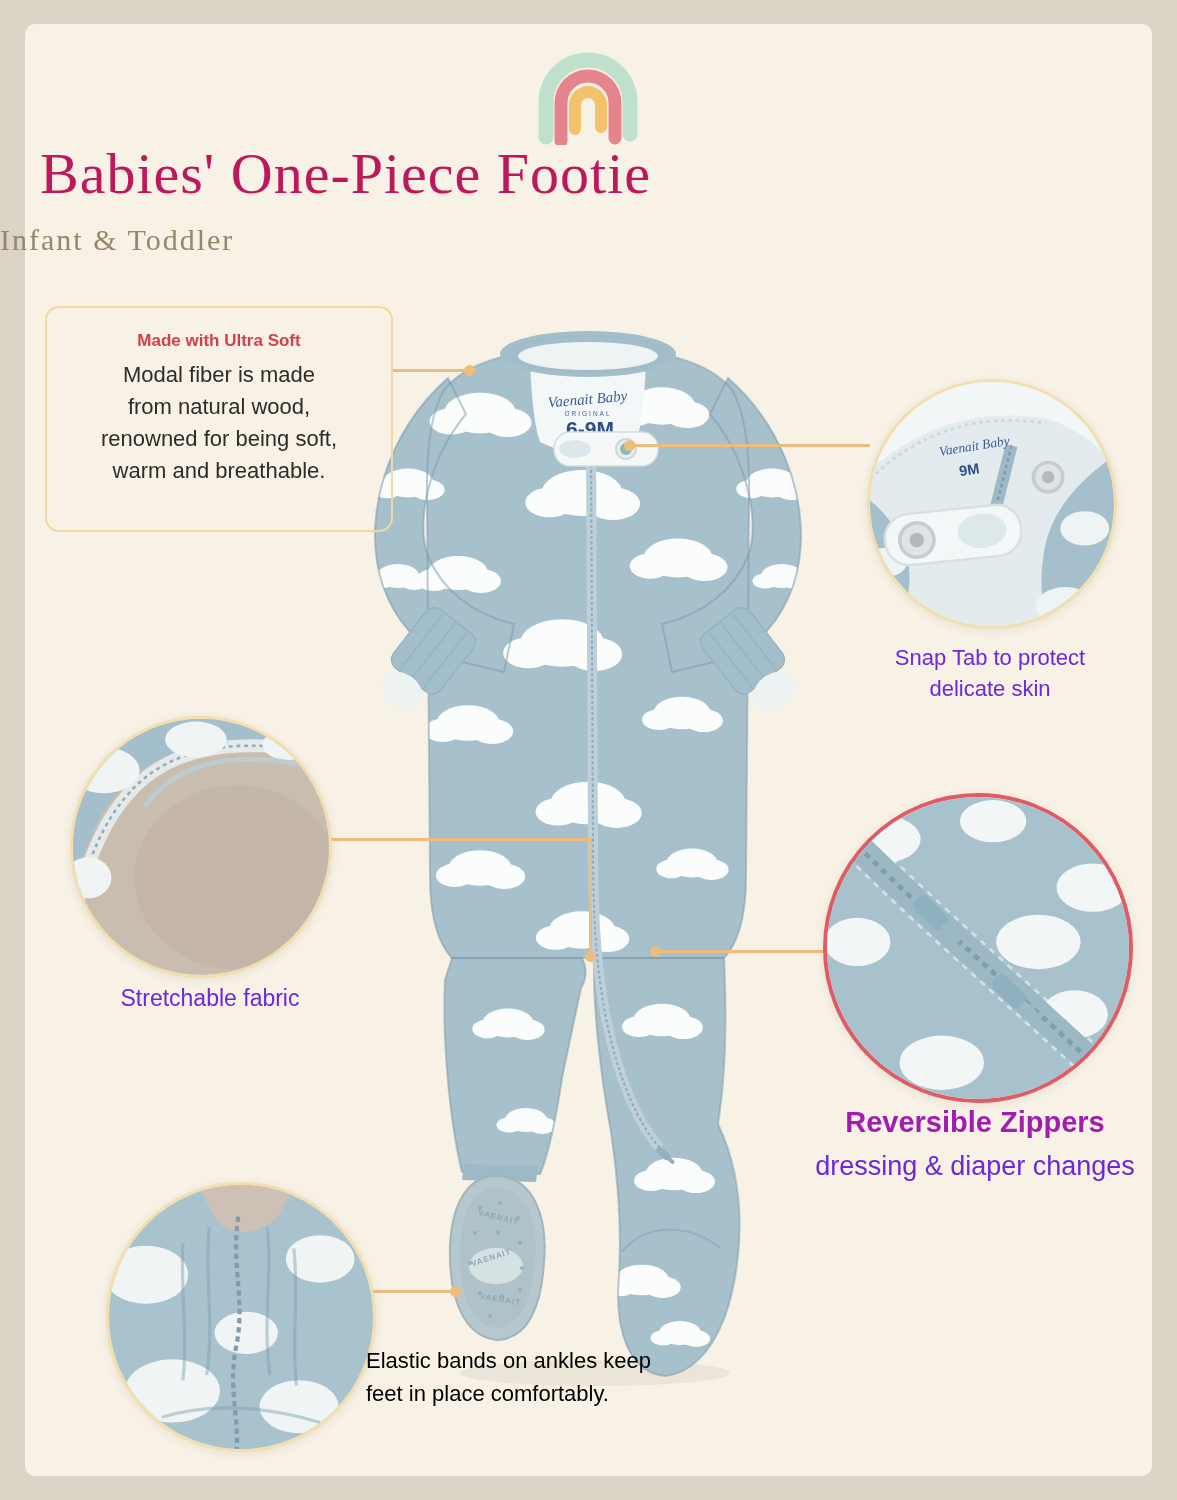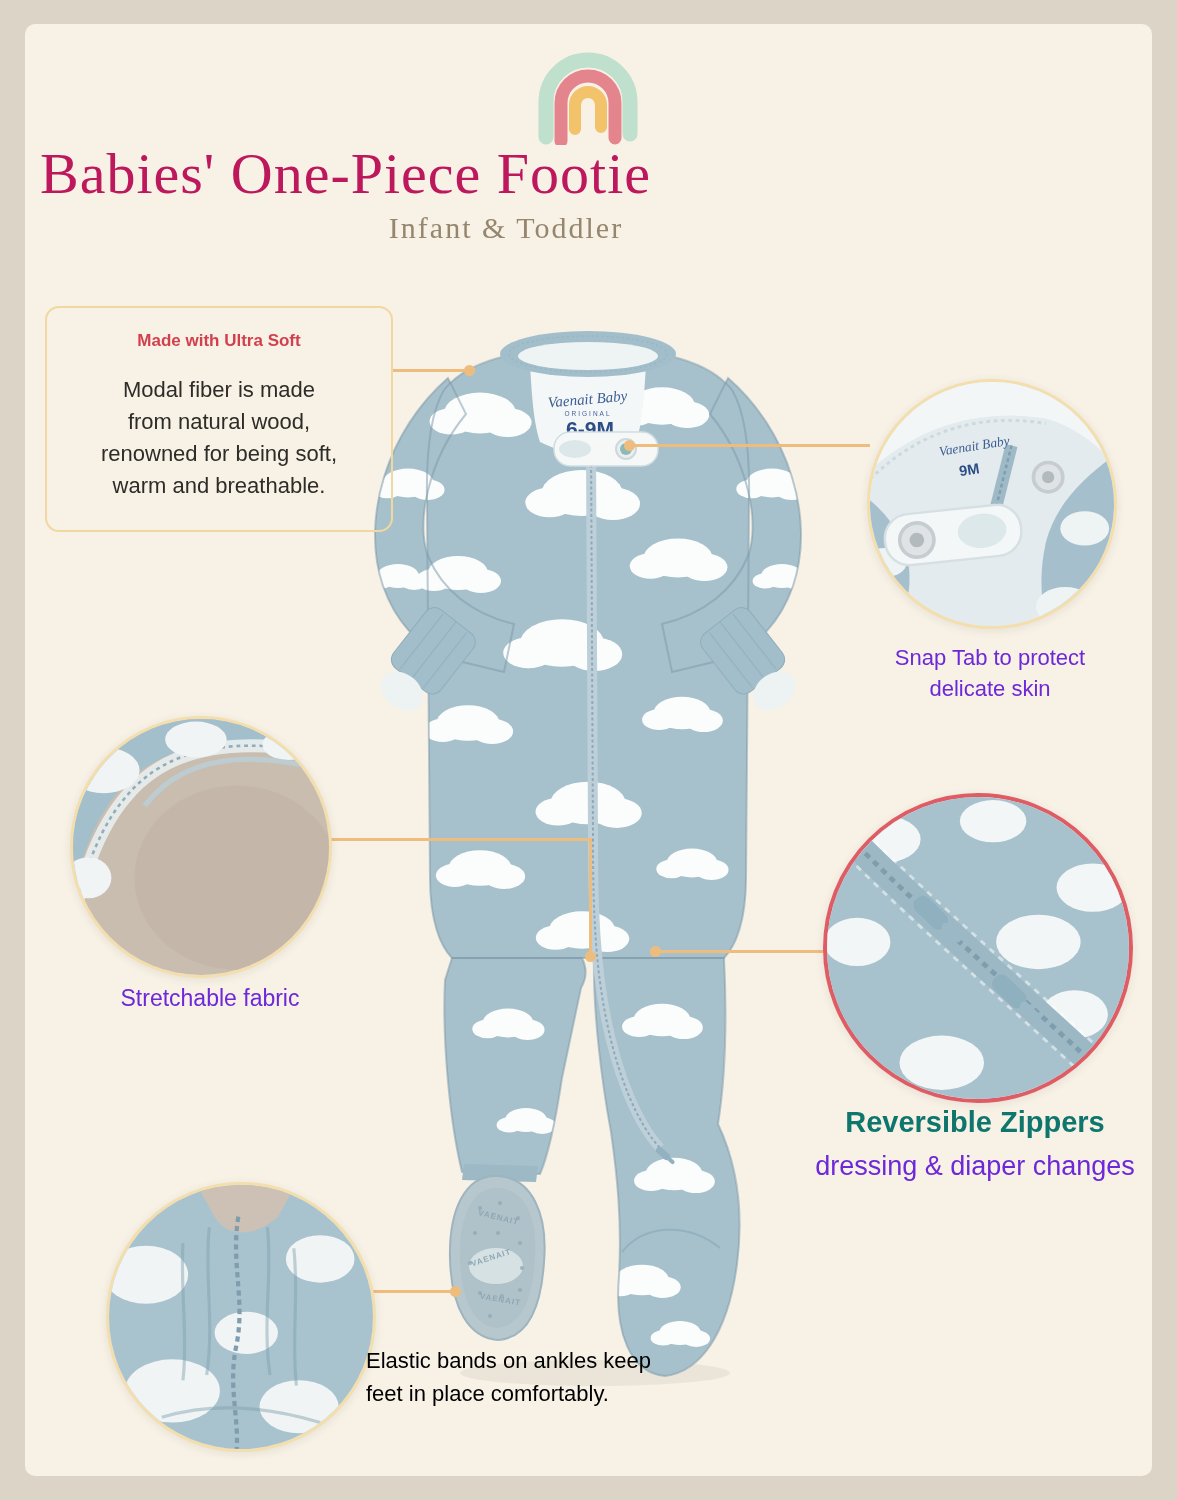--- a/index.html
+++ b/index.html
@@ -13,44 +13,44 @@
     left:25px;top:24px;width:1127px;height:1452px;
     background:#f7f1e6;border-radius:10px;
   }
   .title{
     left:0;top:140px;width:1177px;text-align:left;
     font-family:"Liberation Serif",serif;font-size:58px;color:#be185d;
     letter-spacing:1px;
     padding-left:40px;
   }
   .subtitle{
-    left:0;top:211px;width:1012px;text-align:center;
+    left:0;top:223px;width:1012px;text-align:left;
     font-family:"Liberation Serif",serif;font-size:30px;color:#96866e;
     letter-spacing:2px;
   }
   .callout-box{
     left:45px;top:306px;width:348px;height:226px;box-sizing:border-box;
     border:2px solid #f0d8a0;border-radius:14px;text-align:center;
     padding-top:15px;
   }
   .co-head{font-size:17px;font-weight:bold;color:#d3404d;line-height:35px;}
-  .co-body{margin-top:16px;font-size:22px;color:#2e2c28;line-height:32px;}
+  .co-body{margin-top:1px;font-size:22px;color:#2e2c28;line-height:32px;}
   .circle{
     border-radius:50%;overflow:hidden;background:#e7edf0;
     box-shadow:0 2px 8px rgba(90,80,60,0.10);
   }
   .circle svg{display:block;width:100%;height:100%;}
   #snap-circle{left:867px;top:379px;width:244px;height:244px;border:3px solid #f3deac;}
   #stretch-circle{left:70px;top:716px;width:256px;height:256px;border:3px solid #f3deac;}
   #zipper-circle{left:823px;top:793px;width:302px;height:302px;border:4px solid #e05c64;}
   #ankle-circle{left:106px;top:1182px;width:264px;height:264px;border:3px solid #f3deac;}
   .caption{color:#6d28d9;text-align:center;}
   #snap-caption{left:860px;top:642px;width:260px;font-size:22px;line-height:31px;}
   #stretch-caption{left:0px;top:982px;width:420px;font-size:23px;line-height:33px;}
-  #zipper-heading{left:795px;top:1106px;width:360px;font-size:29px;font-weight:bold;color:#0f766e;text-align:center;}
+  #zipper-heading{left:795px;top:1106px;width:360px;font-size:29px;font-weight:bold;color:#a21caf;text-align:center;}
   #zipper-caption{left:795px;top:1147px;width:360px;font-size:27px;line-height:38px;}
   #elastic-caption{left:366px;top:1344px;width:340px;font-size:22px;line-height:33px;text-align:left;}
   .hline{height:3px;background:#eebd7e;}
   .vline{width:3px;background:#eebd7e;}
   .dot{width:11px;height:11px;border-radius:50%;background:#eebd7e;}
 </style>
 </head>
 <body>
 
 <div class="abs panel"></div>

